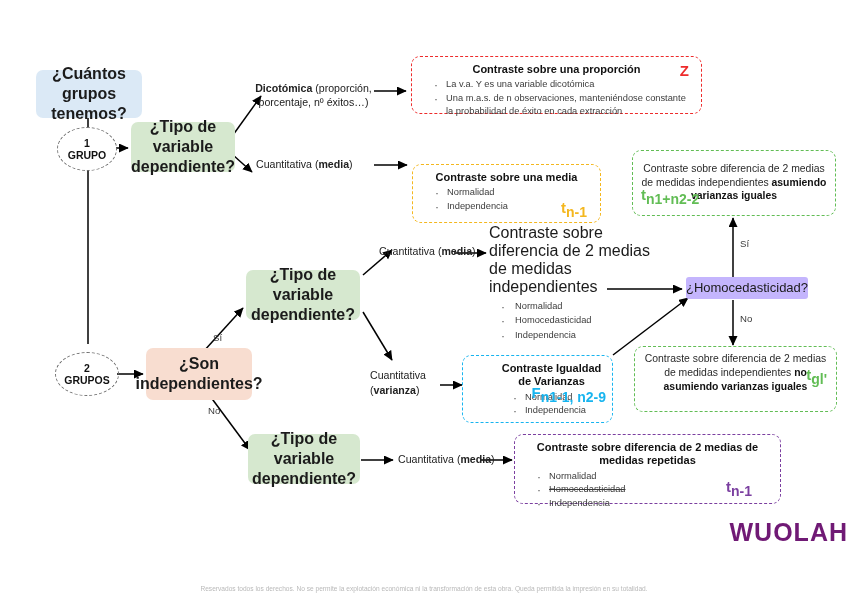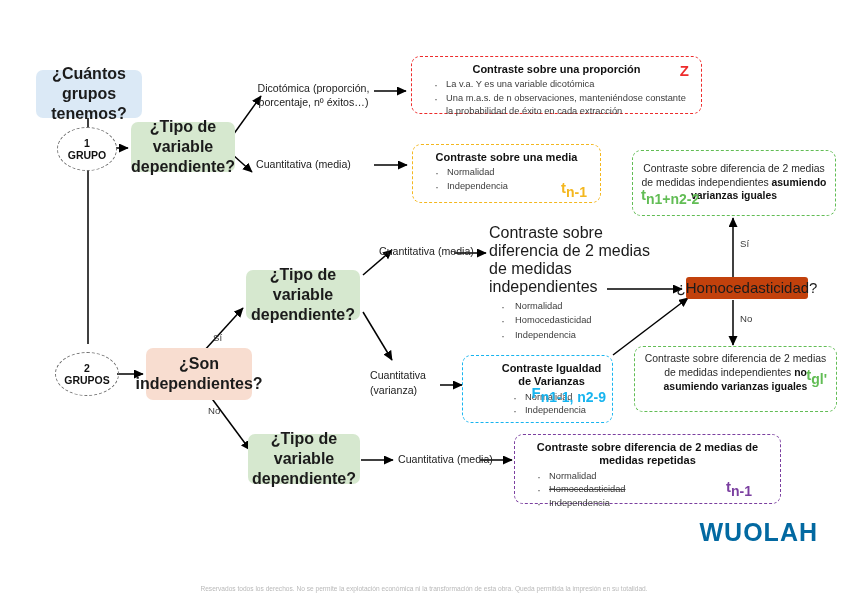--- a/index.html
+++ b/index.html
@@ -37,23 +37,23 @@
     border-radius: 7px;
     font-weight: bold;
     font-size: 16px;
     line-height: 1.25;
     padding: 4px 6px;
   }
   .softbox.blue   { background: #dbe9f6; }
   .softbox.green  { background: #d6e8cf; }
   .softbox.peach  { background: #f8ddd0; }
   .softbox.yellow {
-    background: #c2410c;
+    background: #c4b5fd;
     font-weight: normal;
-    font-size: 15px;
+    font-size: 13px;
     border-radius: 3px;
   }
 
   
   .ellipse {
     display: flex;
     flex-direction: column;
     align-items: center;
     justify-content: center;
     border: 1.4px dashed #6d6d6d;
@@ -138,36 +138,36 @@
   .card .plain b { font-weight: bold; color: #111; }
 
   
   .elabel {
     position: absolute;
     font-size: 10.6px;
     color: #222;
     line-height: 1.3;
     white-space: nowrap;
   }
-  .elabel b { font-weight: normal; }
+  .elabel b { font-weight: bold; }
   .elabel.wrap { white-space: normal; }
   .elabel.small {
     font-size: 9.6px;
     color: #3a3a3a;
   }
 
   
   #watermark {
     position: absolute;
-    right: 30px;
+    right: 0;
     bottom: 52px;
     font-size: 25px;
     font-weight: bold;
     letter-spacing: 1px;
-    color: #0369a1;
+    color: #701a75;
     user-select: none;
   }
   #footer {
     position: absolute;
     left: 0;
     bottom: 7px;
     width: 848px;
     text-align: center;
     font-size: 6.6px;
     color: #b9b9b9;
@@ -304,21 +304,21 @@
     <div class="card-title">Contraste sobre una proporción</div>
     <ul>
       <li>La v.a. Y es una variable dicotómica</li>
       <li>Una m.a.s. de n observaciones, manteniéndose constante la probabilidad de éxito en cada extracción</li>
     </ul>
     <span class="stat" style="right:12px; top:5px;">
       <span>Z</span>
     </span>
   </div>
 
-  <div class="card amber" style="left:412px; top:144px; width:189px; height:59px;">
+  <div class="card amber" style="left:412px; top:164px; width:189px; height:59px;">
     <div class="card-title">Contraste sobre una media</div>
     <ul>
       <li>Normalidad</li>
       <li>Independencia</li>
     </ul>
     <span class="stat" style="right:13px; bottom:2px;">
       <span>t</span><sub>n-1</sub>
     </span>
   </div>
 

